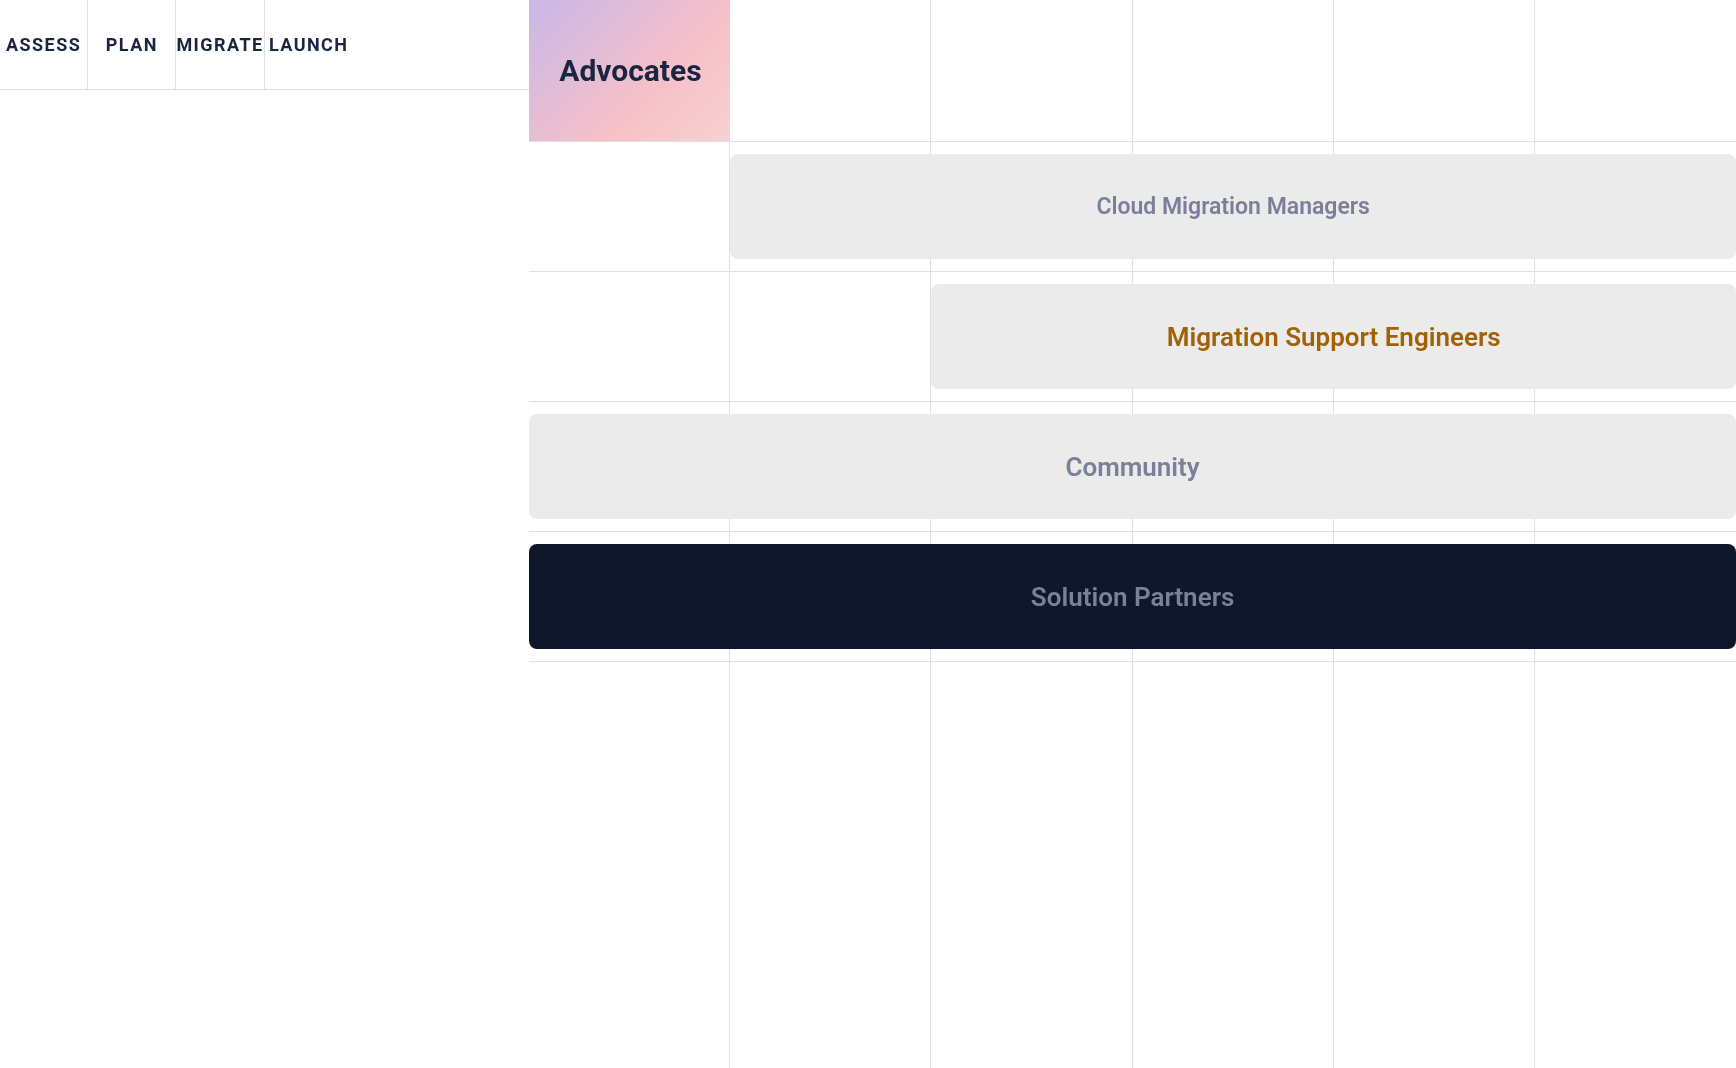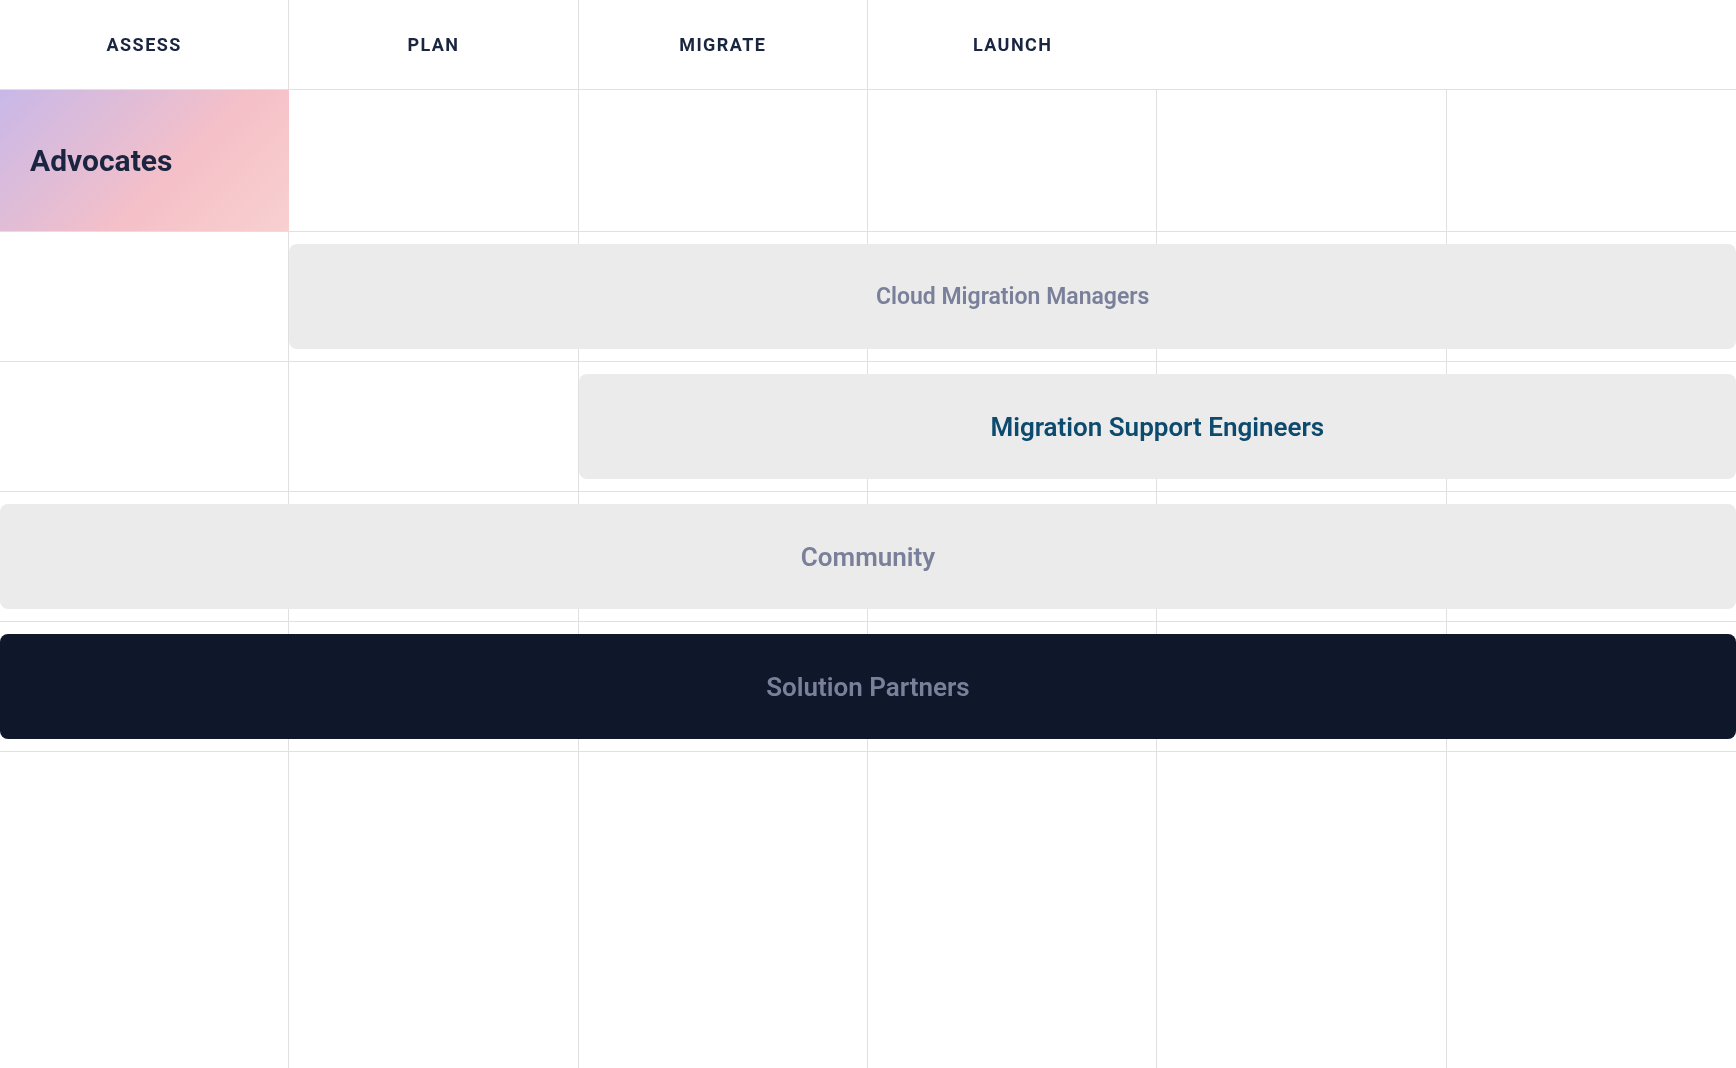--- a/index.html
+++ b/index.html
@@ -13,21 +13,20 @@
       font-family: -apple-system, BlinkMacSystemFont, 'Segoe UI', Roboto, sans-serif;
       width: 1736px;
       height: 1068px;
       overflow: hidden;
     }
 
     .grid-container {
       width: 100%;
       height: 100%;
       display: flex;
-      flex-direction: column;
     }
 
     
     .header-row {
       display: grid;
       grid-template-columns: repeat(6, 1fr);
       border-bottom: 1.5px solid #e0e0e0;
       height: 90px;
       flex-shrink: 0;
     }
@@ -149,21 +148,21 @@
       background: #ebebeb;
       border-radius: 8px;
       display: flex;
       align-items: center;
       justify-content: center;
     }
 
     .mse-label {
       font-size: 26px;
       font-weight: 600;
-      color: #0c4a6e;
+      color: #a16207;
     }
 
     
     .community-band {
       height: 130px;
       position: relative;
       border-bottom: 1.5px solid #e0e0e0;
       flex-shrink: 0;
     }
 

